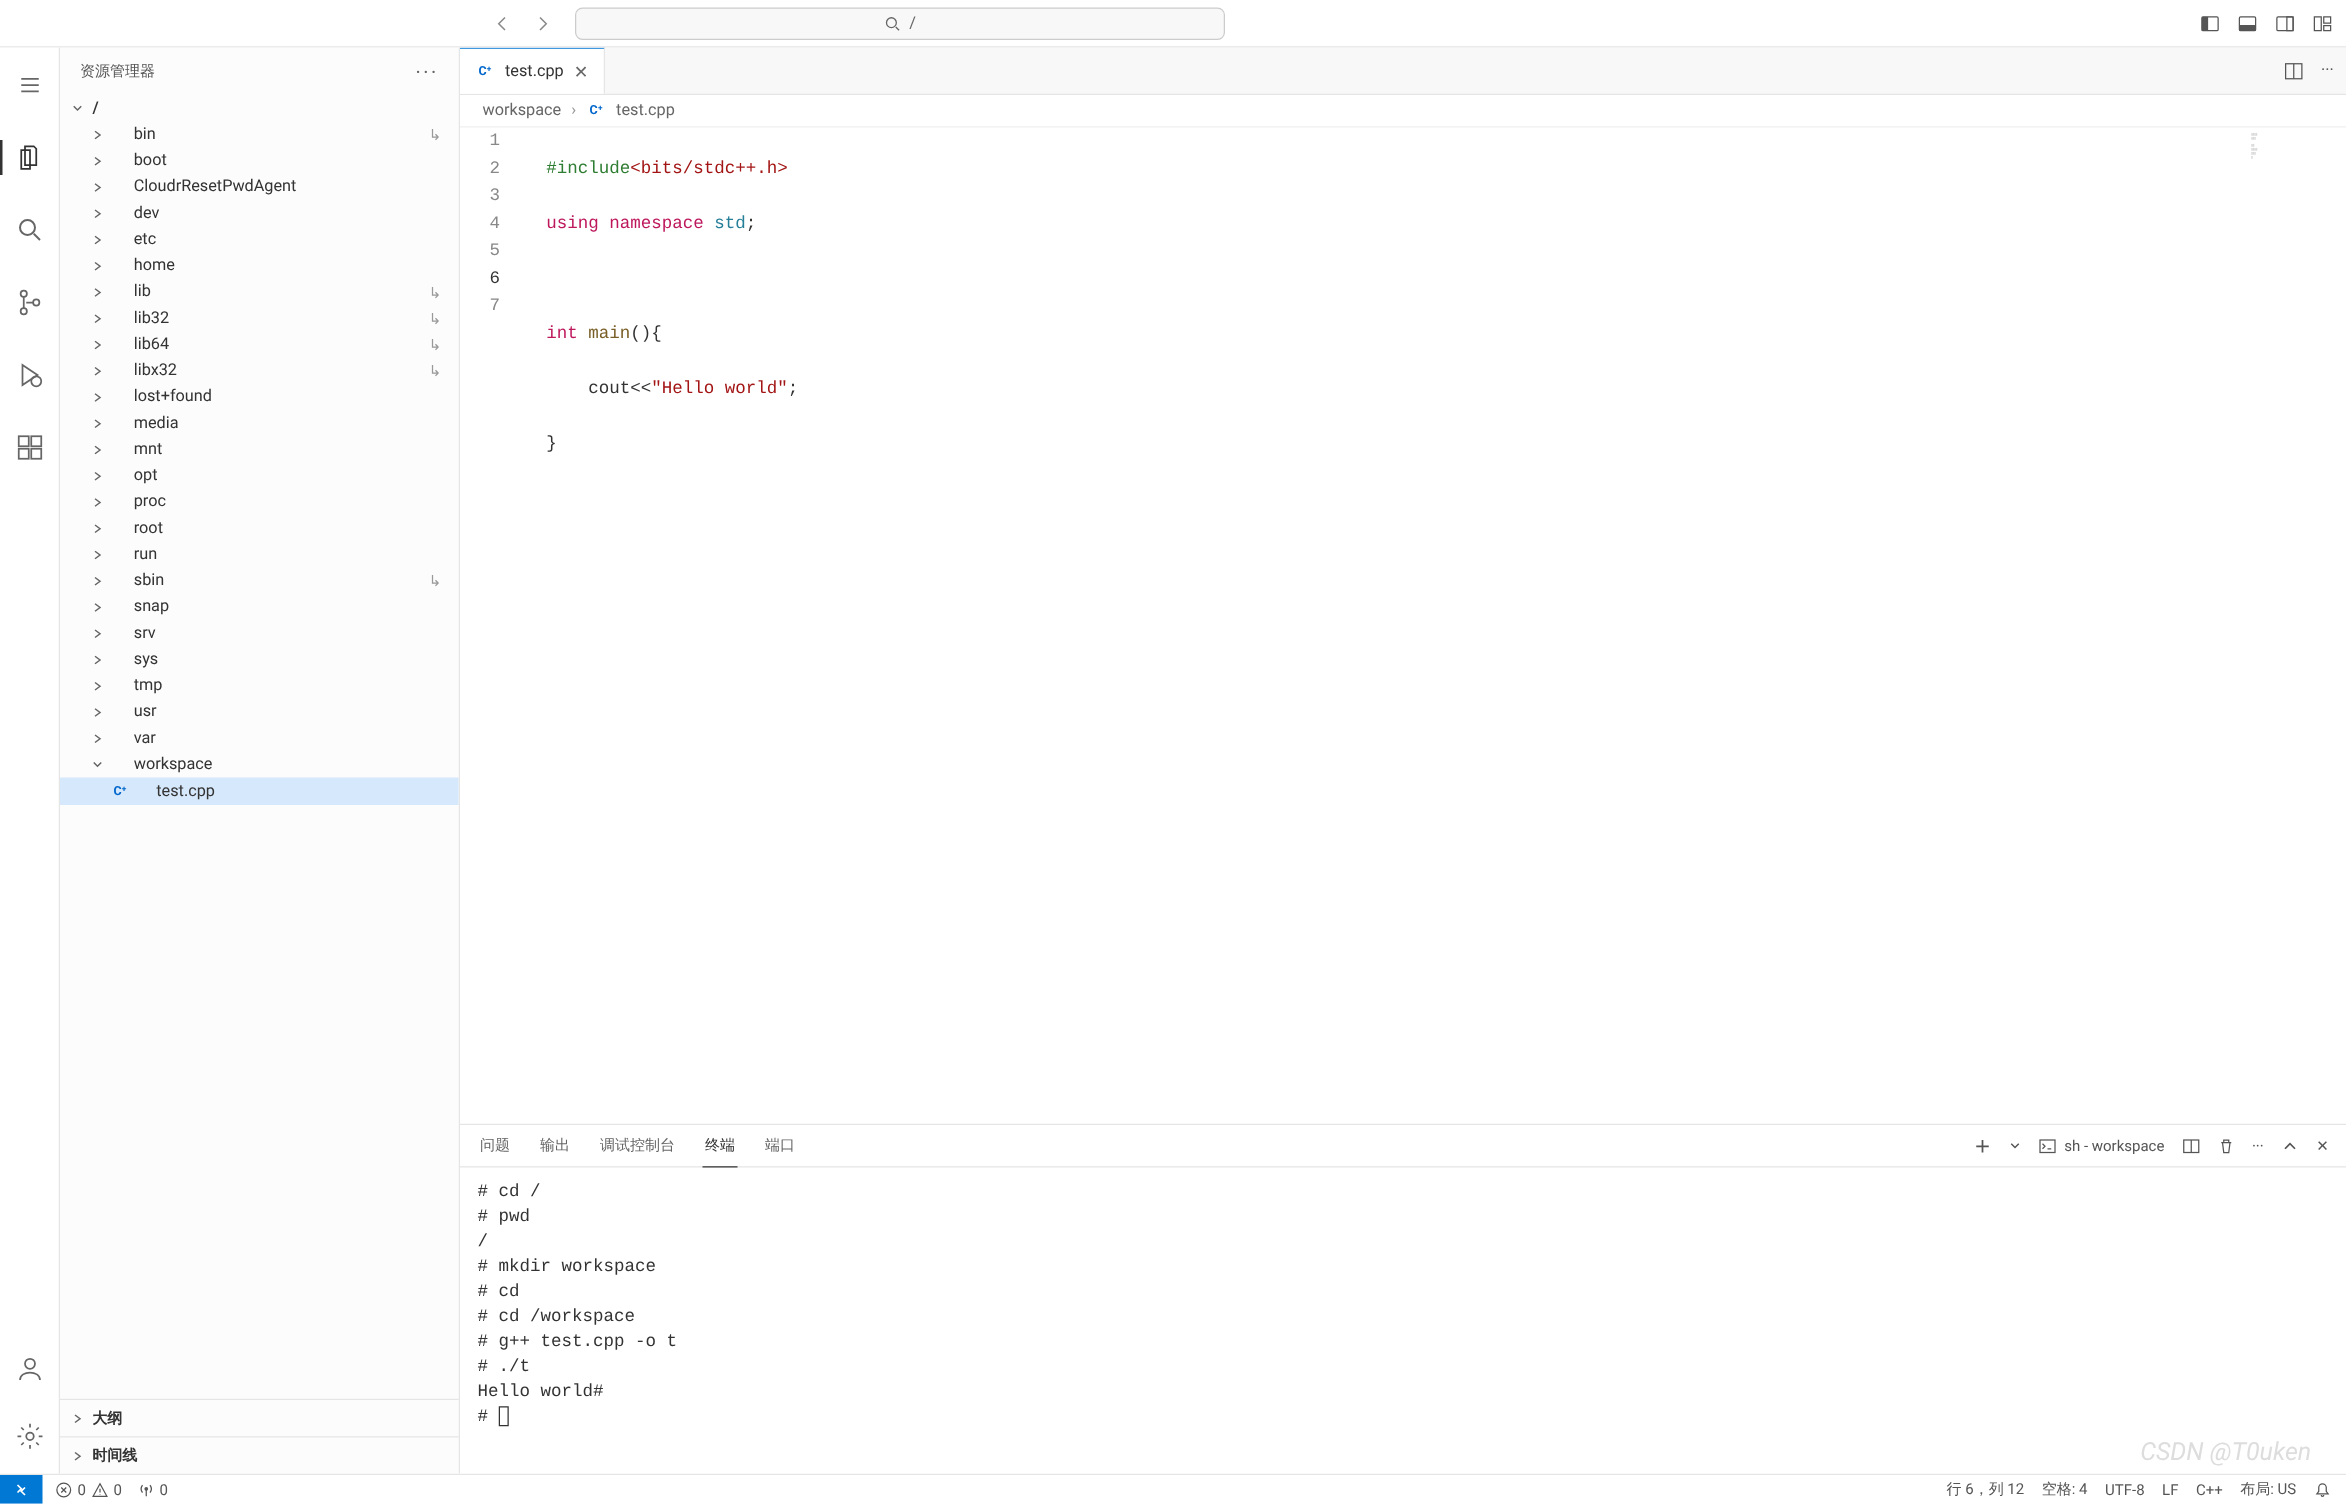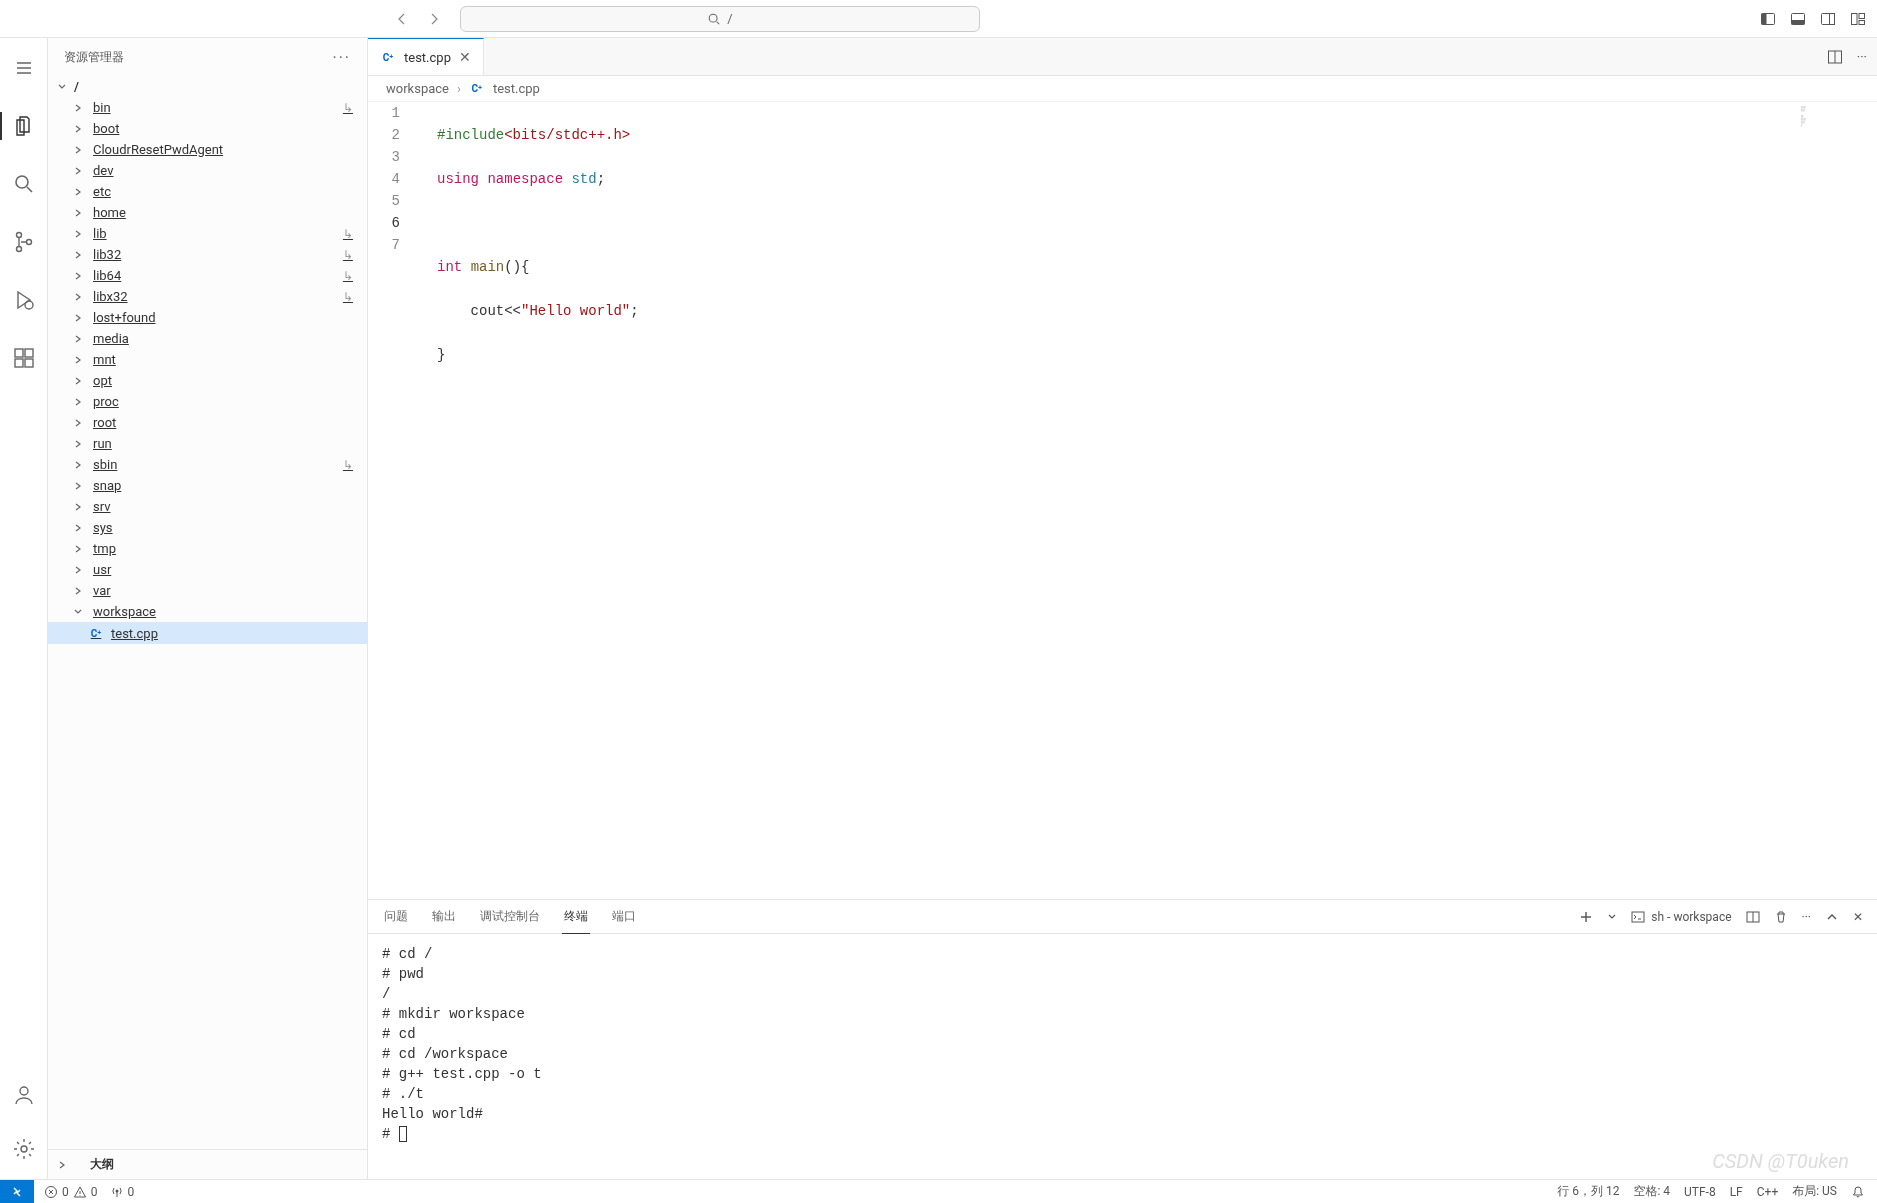--- a/index.html
+++ b/index.html
@@ -14,28 +14,28 @@
 .activity-bar { width: 48px; background: #fff; border-right: 1px solid #e5e5e5; display: flex; flex-direction: column; align-items: center; padding-top: 10px; gap: 18px; }
 .activity-item { width: 48px; height: 40px; display: flex; align-items: center; justify-content: center; color: #666; cursor: pointer; position: relative; }
 .activity-item.active::before { content: ''; position: absolute; left: 0; top: 6px; bottom: 6px; width: 2px; background: #333; }
 .activity-item.active { color: #333; }
 .activity-bottom { margin-top: auto; margin-bottom: 10px; display: flex; flex-direction: column; gap: 14px; align-items: center; }
 .sidebar { width: 320px; border-right: 1px solid #e5e5e5; display: flex; flex-direction: column; background: #fcfcfc; }
 .sidebar-header { height: 38px; display: flex; align-items: center; justify-content: space-between; padding: 0 16px; font-size: 12px; color: #555; }
 .sidebar-more { cursor: pointer; color: #666; font-size: 16px; letter-spacing: 2px; }
 .tree { flex: 1; overflow-y: auto; font-size: 13px; }
 .tree-root { display: flex; align-items: center; padding: 3px 8px; font-weight: 600; cursor: pointer; gap: 4px; }
-.tree-item { display: flex; align-items: center; padding: 3px 8px 3px 24px; cursor: pointer; gap: 7px; position: relative; text-decoration: underline; }
+.tree-item { display: flex; align-items: center; padding: 3px 8px 3px 24px; cursor: pointer; gap: 21px; position: relative; }
 .tree-item.file { padding-left: 40px; }
 .tree-item.selected { background: #d6e8fb; }
 .tree-label { flex: 1; white-space: nowrap; overflow: hidden; text-overflow: ellipsis; }
 .tree-badge { color: #999; font-size: 12px; padding-right: 6px; }
 .chev { width: 14px; display: inline-flex; color: #666; }
 .file-icon-cpp { width: 16px; height: 16px; display: inline-flex; align-items: center; justify-content: center; font-size: 10px; font-weight: 700; color: #0066cc; }
-.sidebar-section { border-top: 1px solid #e5e5e5; padding: 6px 8px; display: flex; align-items: center; gap: 20px; font-weight: 600; font-size: 12px; cursor: pointer; }
+.sidebar-section { border-top: 1px solid #e5e5e5; padding: 6px 8px; display: flex; align-items: center; gap: 4px; font-weight: 600; font-size: 12px; cursor: pointer; }
 .editor-area { flex: 1; display: flex; flex-direction: column; overflow: hidden; }
 .tabs { height: 38px; display: flex; align-items: stretch; border-bottom: 1px solid #e5e5e5; background: #f8f8f8; }
 .tab { display: flex; align-items: center; padding: 0 12px; gap: 8px; border-right: 1px solid #e5e5e5; background: #fff; border-top: 1px solid #0078d4; cursor: pointer; position: relative; }
 .tab-close { color: #666; cursor: pointer; font-size: 14px; }
 .tabs-right { margin-left: auto; display: flex; align-items: center; padding-right: 10px; gap: 14px; color: #555; }
 .tabs-right > * { cursor: pointer; }
 .breadcrumb { height: 26px; display: flex; align-items: center; padding: 0 18px; gap: 8px; color: #666; font-size: 13px; border-bottom: 1px solid #f0f0f0; }
 .breadcrumb-sep { color: #999; }
 .editor-split { flex: 1; display: flex; flex-direction: column; overflow: hidden; }
 .code-area { flex: 1; display: flex; overflow: hidden; font-family: Consolas, "Courier New", monospace; font-size: 14px; line-height: 22px; position: relative; }
@@ -401,20 +401,28 @@
           <span class="tree-label">test.cpp</span>
         </div>
     </div>
     <div class="sidebar-section">
         <span class="chev">
           <svg width="12" height="12" viewBox="0 0 12 12">
             <path d="M4 3l4 3-4 3" stroke="currentColor" fill="none" stroke-width="1.2"></path>
           </svg>
         </span>
         <span>大纲</span>
+      </div>
+    <div class="sidebar-section">
+        <span class="chev">
+          <svg width="12" height="12" viewBox="0 0 12 12">
+            <path d="M4 3l4 3-4 3" stroke="currentColor" fill="none" stroke-width="1.2"></path>
+          </svg>
+        </span>
+        <span>时间线</span>
       </div>
   </div>
 
   <div class="editor-area">
     <div class="tabs">
       <div class="tab">
         <span class="file-icon-cpp">C⁺</span>
         <span>test.cpp</span>
         <span class="tab-close">✕</span>
       </div>

